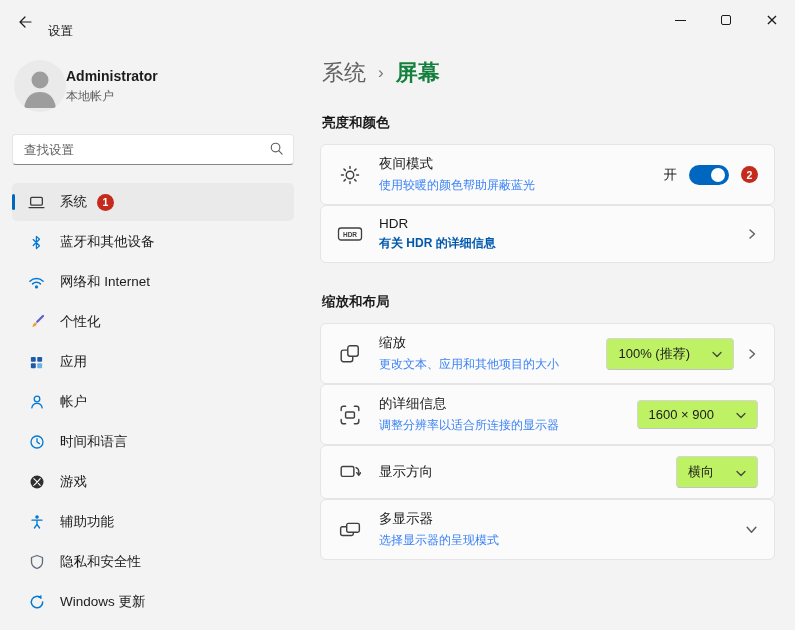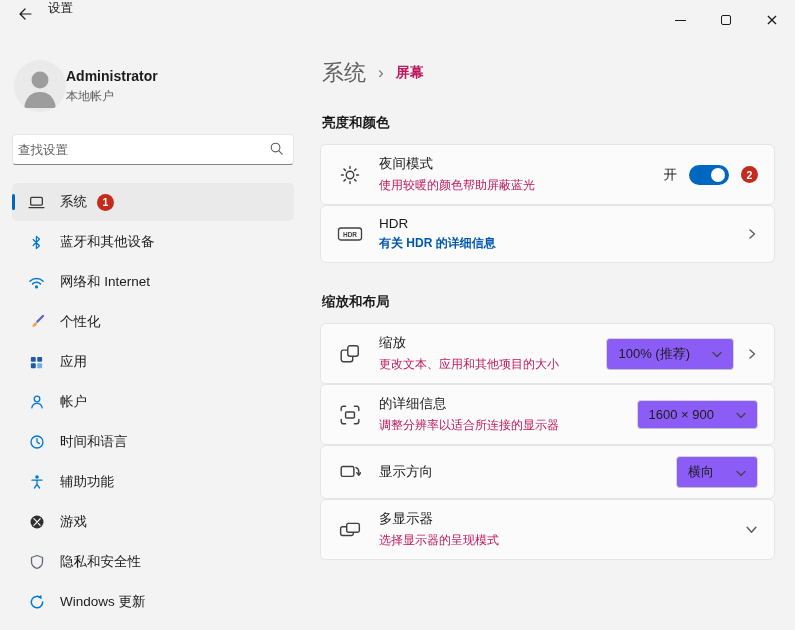--- a/index.html
+++ b/index.html
@@ -5,21 +5,21 @@
   * { box-sizing: border-box; margin: 0; padding: 0; }
   html,body { width:795px; height:630px; }
   body {
     font-family: "Liberation Sans", "DejaVu Sans", sans-serif;
     background:#f3f3f3; color:#1b1b1b; overflow:hidden;
     -webkit-font-smoothing: antialiased;
   }
   .window { width:795px; height:630px; display:flex; flex-direction:column; }
 
   
-  .titlebar { height:40px; display:flex; align-items:flex-start; flex:0 0 auto; }
+  .titlebar { height:40px; display:flex; align-items:flex-end; flex:0 0 auto; }
   .back-btn { width:38px; height:32px; margin-left:6px; display:flex; align-items:center; justify-content:center; border-radius:4px; cursor:pointer; }
   .titlebar-title { font-size:12.5px; margin-left:4px; }
   .win-controls { margin-left:auto; display:flex; height:40px; }
   .win-btn { width:46px; height:40px; display:flex; align-items:center; justify-content:center; cursor:pointer; color:#1b1b1b; }
   .min-glyph { width:11px; height:1px; background:#1b1b1b; display:block; }
   .max-glyph { width:10px; height:10px; border:1px solid #1b1b1b; border-radius:2px; display:block; }
   .close-glyph { font-size:16px; line-height:1; font-family:"DejaVu Sans", sans-serif; }
 
   
   .content { flex:1; display:flex; min-height:0; }
@@ -29,21 +29,21 @@
   
   .user-card { display:flex; align-items:center; padding:10px 4px 14px 2px; }
   .avatar { width:52px; height:52px; border-radius:50%; background:#eaeaea; display:flex; align-items:flex-end; justify-content:center; overflow:hidden; }
   .user-meta { margin-left:0; }
   .user-name { font-size:14px; font-weight:bold; }
   .user-type { font-size:12px; color:#5f5f5f; margin-top:4px; }
 
   .search-wrap { position:relative; margin:8px 0 18px 0; }
   .search-input {
     width:100%; height:31px; border:1px solid #e5e5e5; border-bottom:1px solid #868686;
-    border-radius:4px; background:#ffffff; padding:0 32px 0 5px; font-size:12.5px;
+    border-radius:4px; background:#ffffff; padding:0 32px 0 11px; font-size:12.5px;
     font-family:inherit; color:#1b1b1b; outline:none;
   }
   .search-input::placeholder { color:#616161; }
   .search-icon { position:absolute; right:10px; top:7px; }
 
   .nav { margin-top:4px; }
   .nav-item {
     position:relative; display:flex; align-items:center; height:38px; margin-bottom:2px;
     border-radius:5px; padding:0 12px 0 16px; font-size:13.5px; cursor:pointer;
   }
@@ -55,43 +55,43 @@
     min-width:17px; height:17px; border-radius:9px; background:#c42b1c; color:#fff;
     font-size:10.5px; display:inline-flex; align-items:center; justify-content:center;
     padding:0 4px; font-weight:bold;
   }
   .nav-badge { margin-left:10px; }
 
   
   .breadcrumb { display:flex; align-items:center; margin:4px 0 0 2px; }
   .crumb-parent { font-size:22px; color:#616161; cursor:pointer; }
   .crumb-sep { font-size:17px; color:#757575; margin:0 12px; }
-  .crumb-current { font-size:14px; color:#be185d; font-weight:600; }
+  .crumb-current { font-size:22px; color:#15803d; font-weight:600; }
 
   .section-title { font-size:13.5px; font-weight:bold; margin:26px 0 12px 2px; }
   .section-title.second { margin-top:30px; }
 
   .card {
     background:#fbfbfb; border:1px solid #e5e5e5; border-radius:6px;
     display:flex; align-items:center; padding:10px 16px; margin-bottom:0; min-height:56px;
   }
   .card.slim { min-height:50px; }
   .card-ico { width:26px; display:flex; justify-content:center; flex:0 0 auto; margin-right:16px; color:#404040; }
   .card-text { min-width:0; }
   .card-title { font-size:13.5px; }
-  .card-sub { font-size:12px; color:#be185d; margin-top:4px; }
+  .card-sub { font-size:12px; color:#3b82f6; margin-top:4px; }
   .card-link { font-size:12px; font-weight:bold; color:#0058ad; margin-top:4px; cursor:pointer; }
   .card-right { margin-left:auto; display:flex; align-items:center; gap:12px; }
 
   .toggle-label { font-size:13.5px; }
   .toggle { position:relative; width:40px; height:20px; border-radius:10px; background:#0067c0; cursor:pointer; flex:0 0 auto; }
   .toggle-knob { position:absolute; top:3px; right:4px; width:14px; height:14px; border-radius:50%; background:#ffffff; }
 
   .dropdown {
-    display:flex; align-items:center; gap:22px; background:#8b5cf6;
+    display:flex; align-items:center; gap:22px; background:#bef264;
     border:1px solid #d5d5d5; border-bottom-color:#c3c3c3; border-radius:4px;
     padding:6px 11px; font-size:13px; cursor:pointer; white-space:nowrap;
   }
   .chev { display:flex; align-items:center; color:#5f5f5f; cursor:pointer; }
 </style>
 </head>
 <body>
 
 <div class="window">
 
@@ -216,35 +216,35 @@
                 <circle cx="8" cy="8" r="6" fill="none" stroke="#0078d4" stroke-width="1.3"></circle>
                 <path d="M8 4.6 V8 L10.4 9.6" fill="none" stroke="#0078d4" stroke-width="1.3" stroke-linecap="round" stroke-linejoin="round"></path>
               </svg>
           </span>
           <span class="nav-label">时间和语言</span>
         </div>
 
         <div class="nav-item">
           <span class="nav-ico">
             <svg width="16" height="16" viewBox="0 0 16 16">
+                <circle cx="8" cy="8" r="6.5" fill="#2f2f2f"></circle>
+                <path d="M4.8 4.6 C7 6.4 9.4 9.2 11.2 11.4 M11.2 4.6 C9.4 6.8 7 9.6 4.8 11.4" stroke="#ffffff" stroke-width="1.1" fill="none" stroke-linecap="round"></path>
+              </svg>
+          </span>
+          <span class="nav-label">游戏</span>
+        </div>
+
+        <div class="nav-item">
+          <span class="nav-ico">
+            <svg width="16" height="16" viewBox="0 0 16 16">
                 <circle cx="8" cy="3" r="1.8" fill="#0078d4"></circle>
                 <path d="M3 6.2 h10 M8 6.2 v4.2 M8 10.4 l-2.6 3.6 M8 10.4 l2.6 3.6" stroke="#0078d4" stroke-width="1.3" fill="none" stroke-linecap="round" stroke-linejoin="round"></path>
               </svg>
           </span>
           <span class="nav-label">辅助功能</span>
-        </div>
-
-        <div class="nav-item">
-          <span class="nav-ico">
-            <svg width="16" height="16" viewBox="0 0 16 16">
-                <circle cx="8" cy="8" r="6.5" fill="#2f2f2f"></circle>
-                <path d="M4.8 4.6 C7 6.4 9.4 9.2 11.2 11.4 M11.2 4.6 C9.4 6.8 7 9.6 4.8 11.4" stroke="#ffffff" stroke-width="1.1" fill="none" stroke-linecap="round"></path>
-              </svg>
-          </span>
-          <span class="nav-label">游戏</span>
         </div>
 
         <div class="nav-item">
           <span class="nav-ico">
             <svg width="16" height="16" viewBox="0 0 16 16">
                 <path d="M8 1.5 L13.5 3.5 V8 c0 3.4-2.4 5.4-5.5 6.5 C4.9 13.4 2.5 11.4 2.5 8 V3.5 Z" fill="none" stroke="#5f6b7a" stroke-width="1.3" stroke-linejoin="round"></path>
               </svg>
           </span>
           <span class="nav-label">隐私和安全性</span>
         </div>

